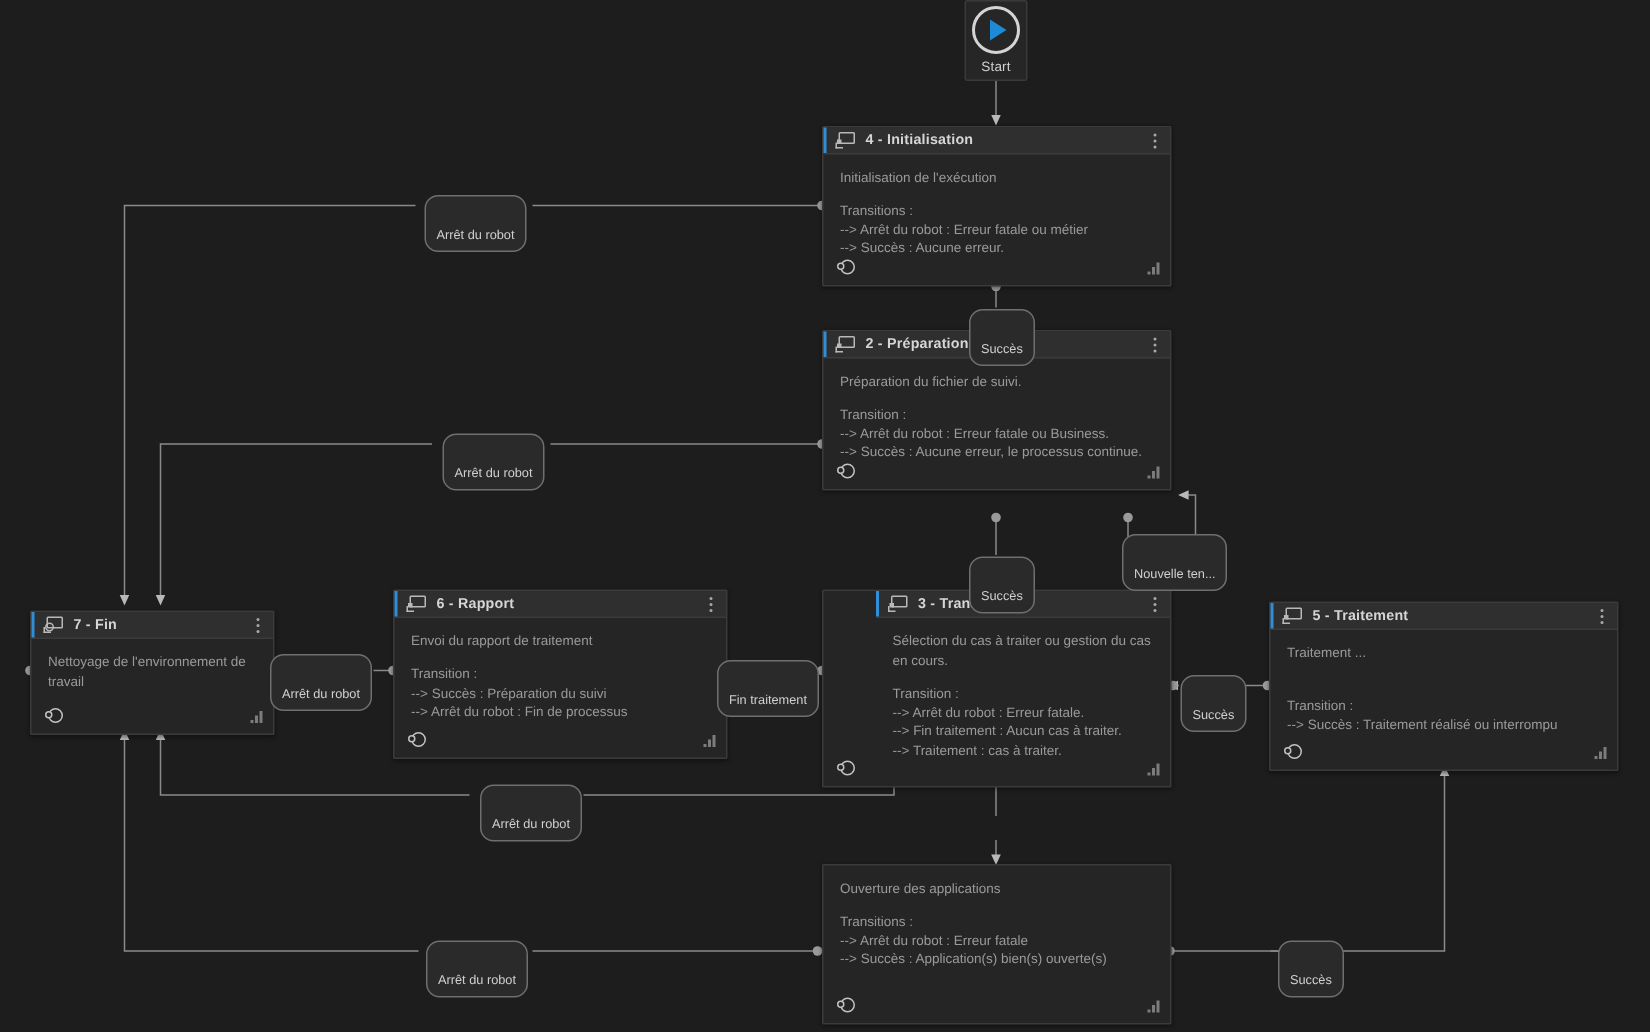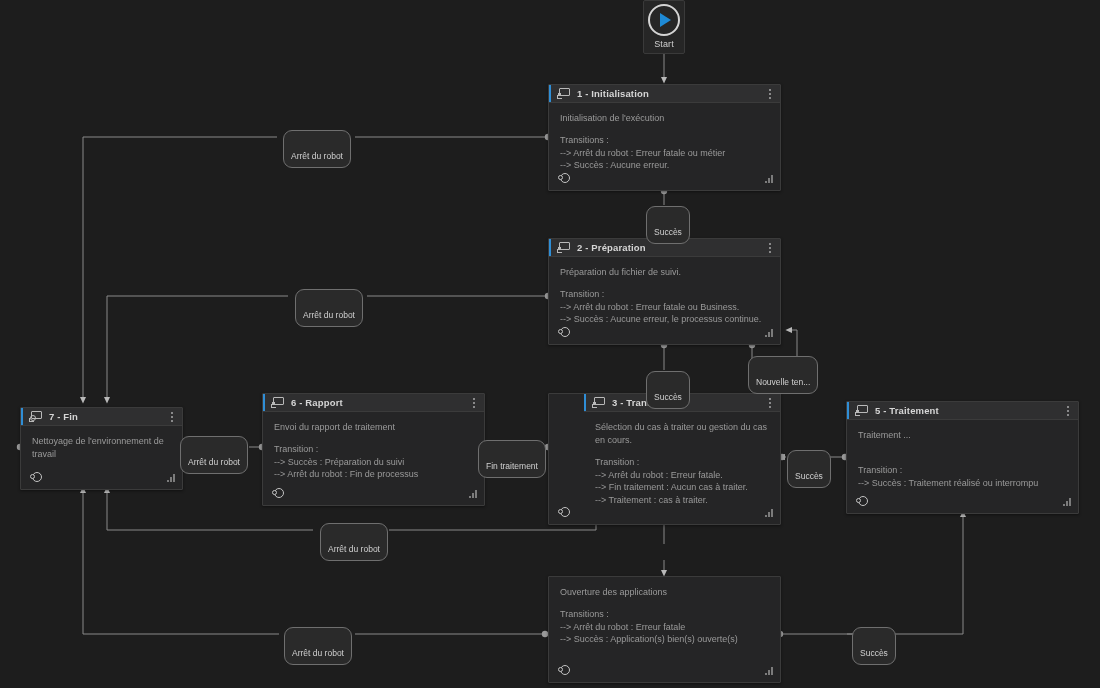--- a/index.html
+++ b/index.html
@@ -175,21 +175,21 @@
   </div>
 
   <div class="card" style="left:548px;top:84px;width:233px;height:107px;">
     <div class="card-header">
       <div class="accent"></div>
       <div class="hdr-icon">
           <div class="scr"></div>
           <div class="stand"></div>
           <div class="dot"></div>
         </div>
-      <div class="card-title">1 - Initialisation</div>
+      <div class="card-title">4 - Initialisation</div>
       <div class="kebab">
           <i></i>
           <i></i>
           <i></i>
         </div>
     </div>
     <div class="card-body">
       <div class="desc">Initialisation de l'exécution</div>
       <div class="trans-block">
         <div class="trans-title">Transitions :</div>
@@ -203,21 +203,21 @@
           <div class="c2"></div>
         </div>
       <div class="resize">
           <i></i>
           <i></i>
           <i></i>
         </div>
     </div>
   </div>
 
-  <div class="card" style="left:548px;top:238px;width:233px;height:107px;">
+  <div class="card" style="left:548px;top:220px;width:233px;height:107px;">
     <div class="card-header">
       <div class="accent"></div>
       <div class="hdr-icon">
           <div class="scr"></div>
           <div class="stand"></div>
           <div class="dot"></div>
         </div>
       <div class="card-title">2 - Préparation</div>
       <div class="kebab">
           <i></i>

